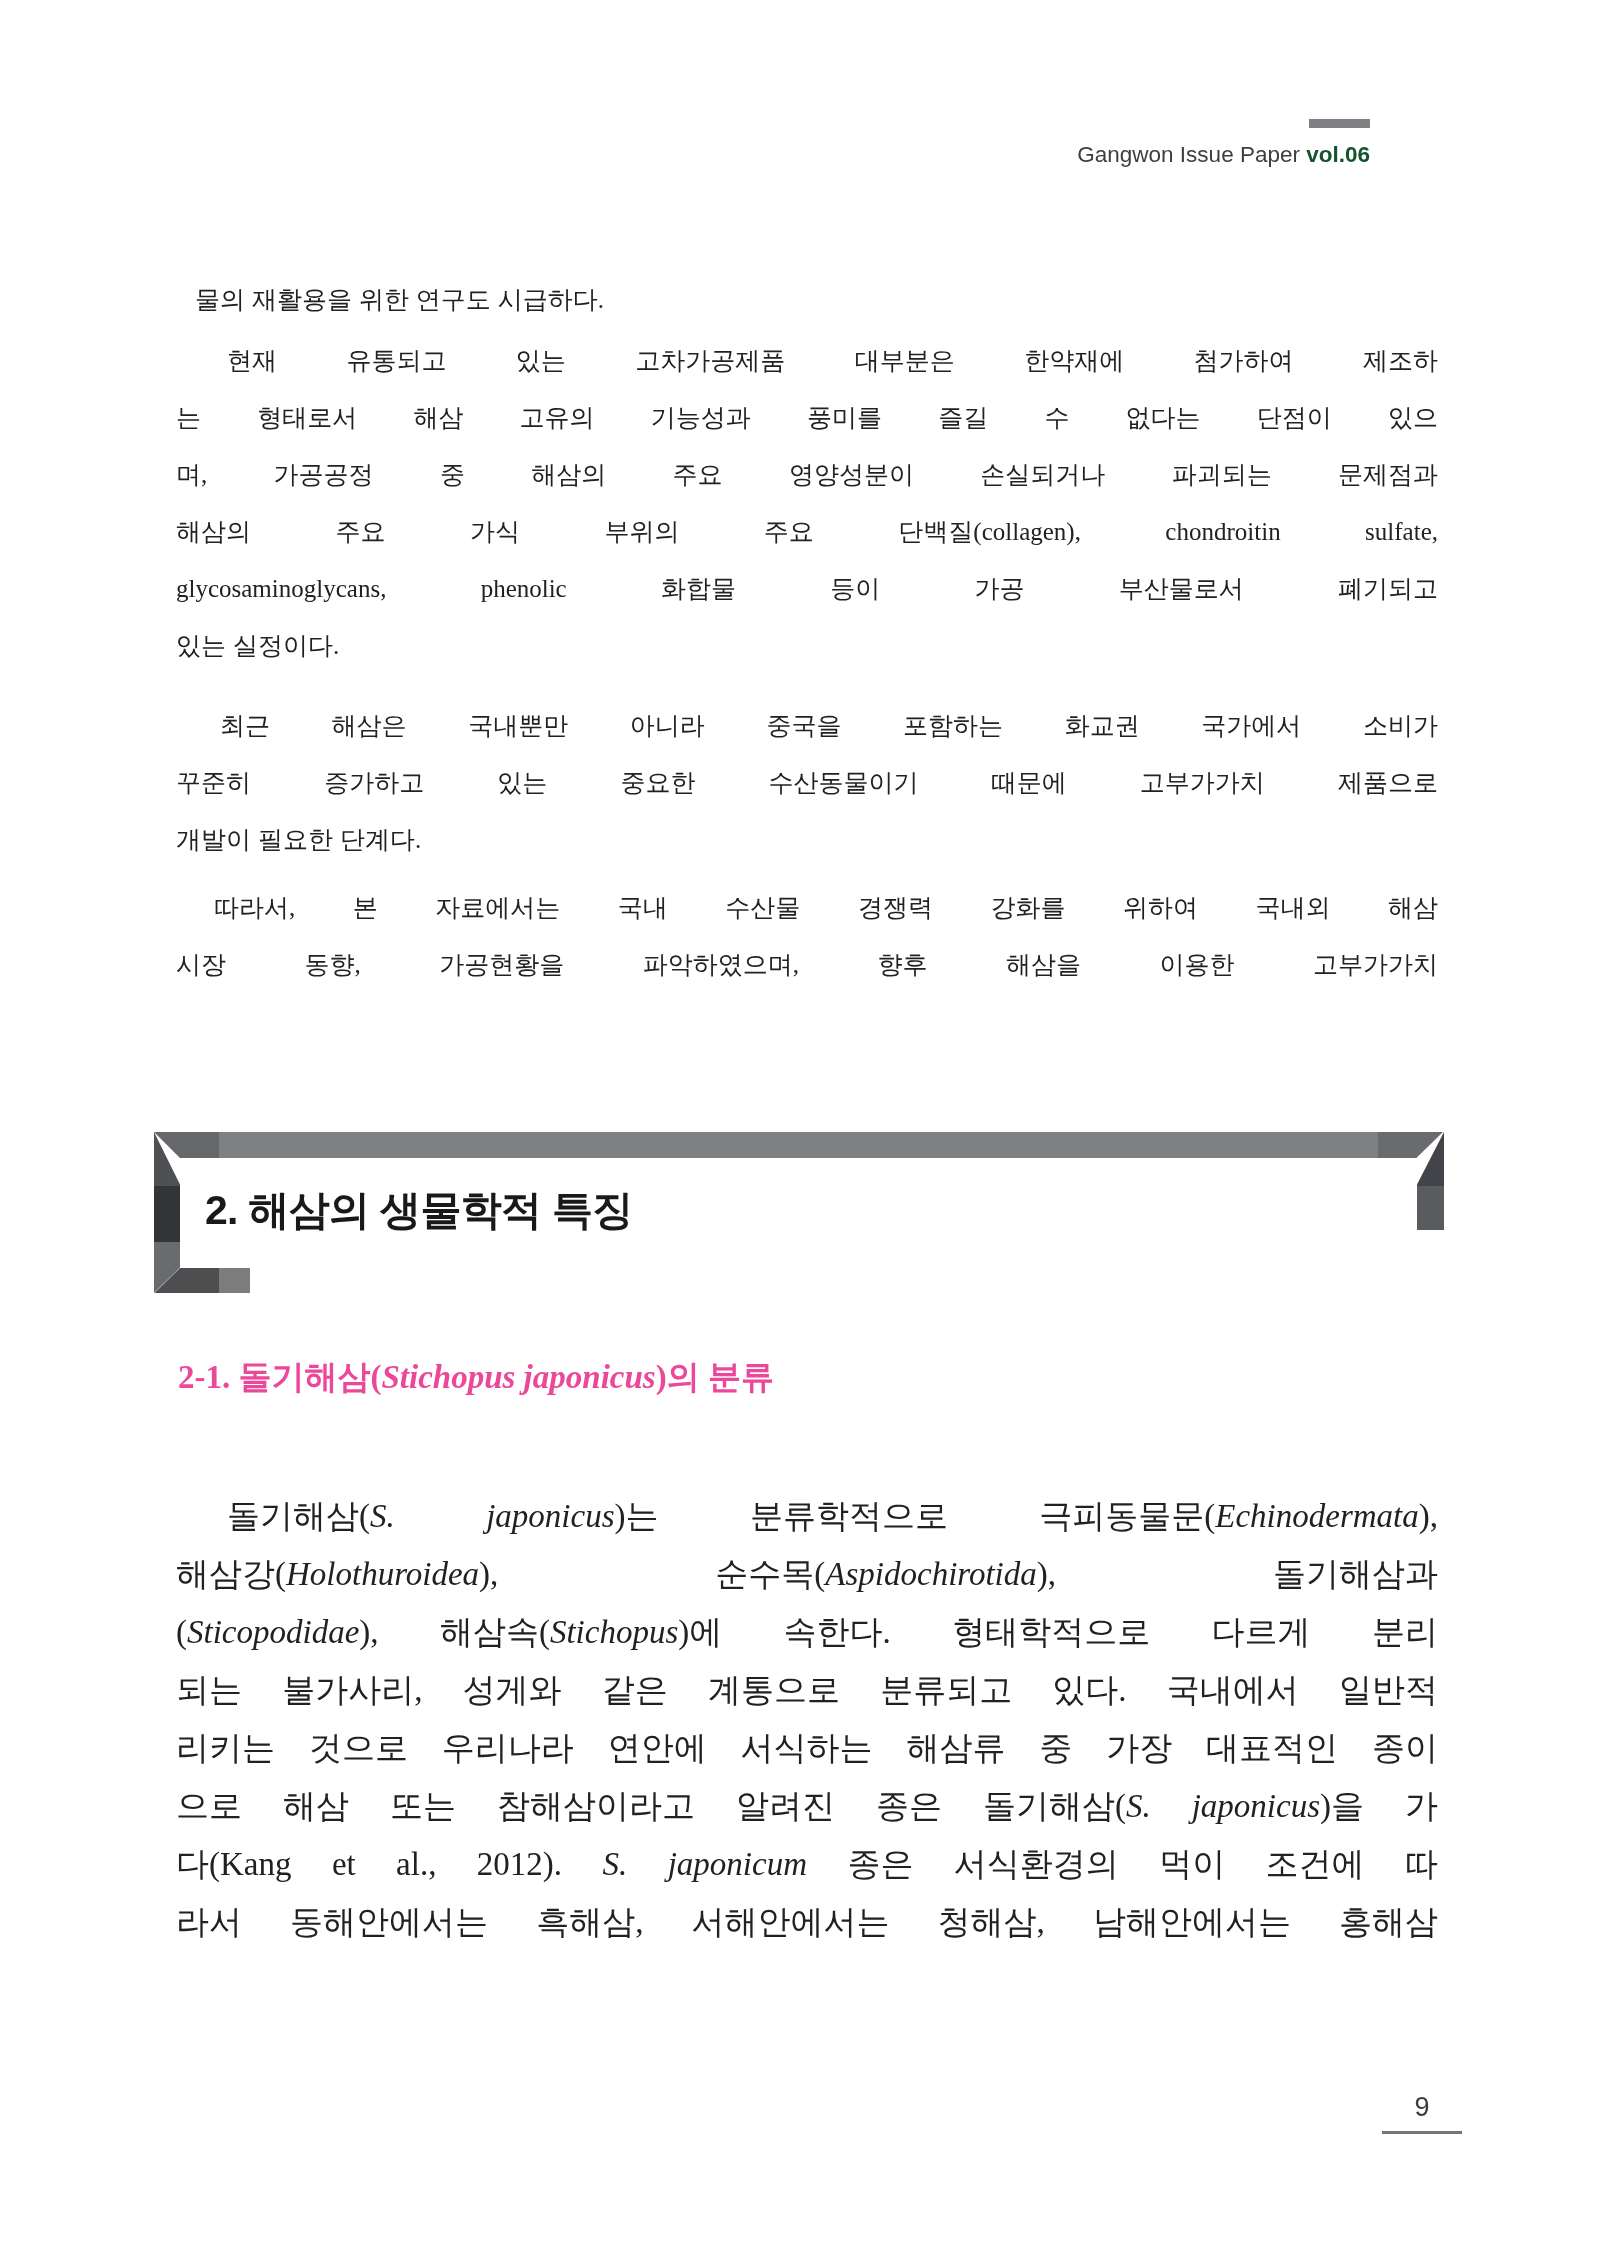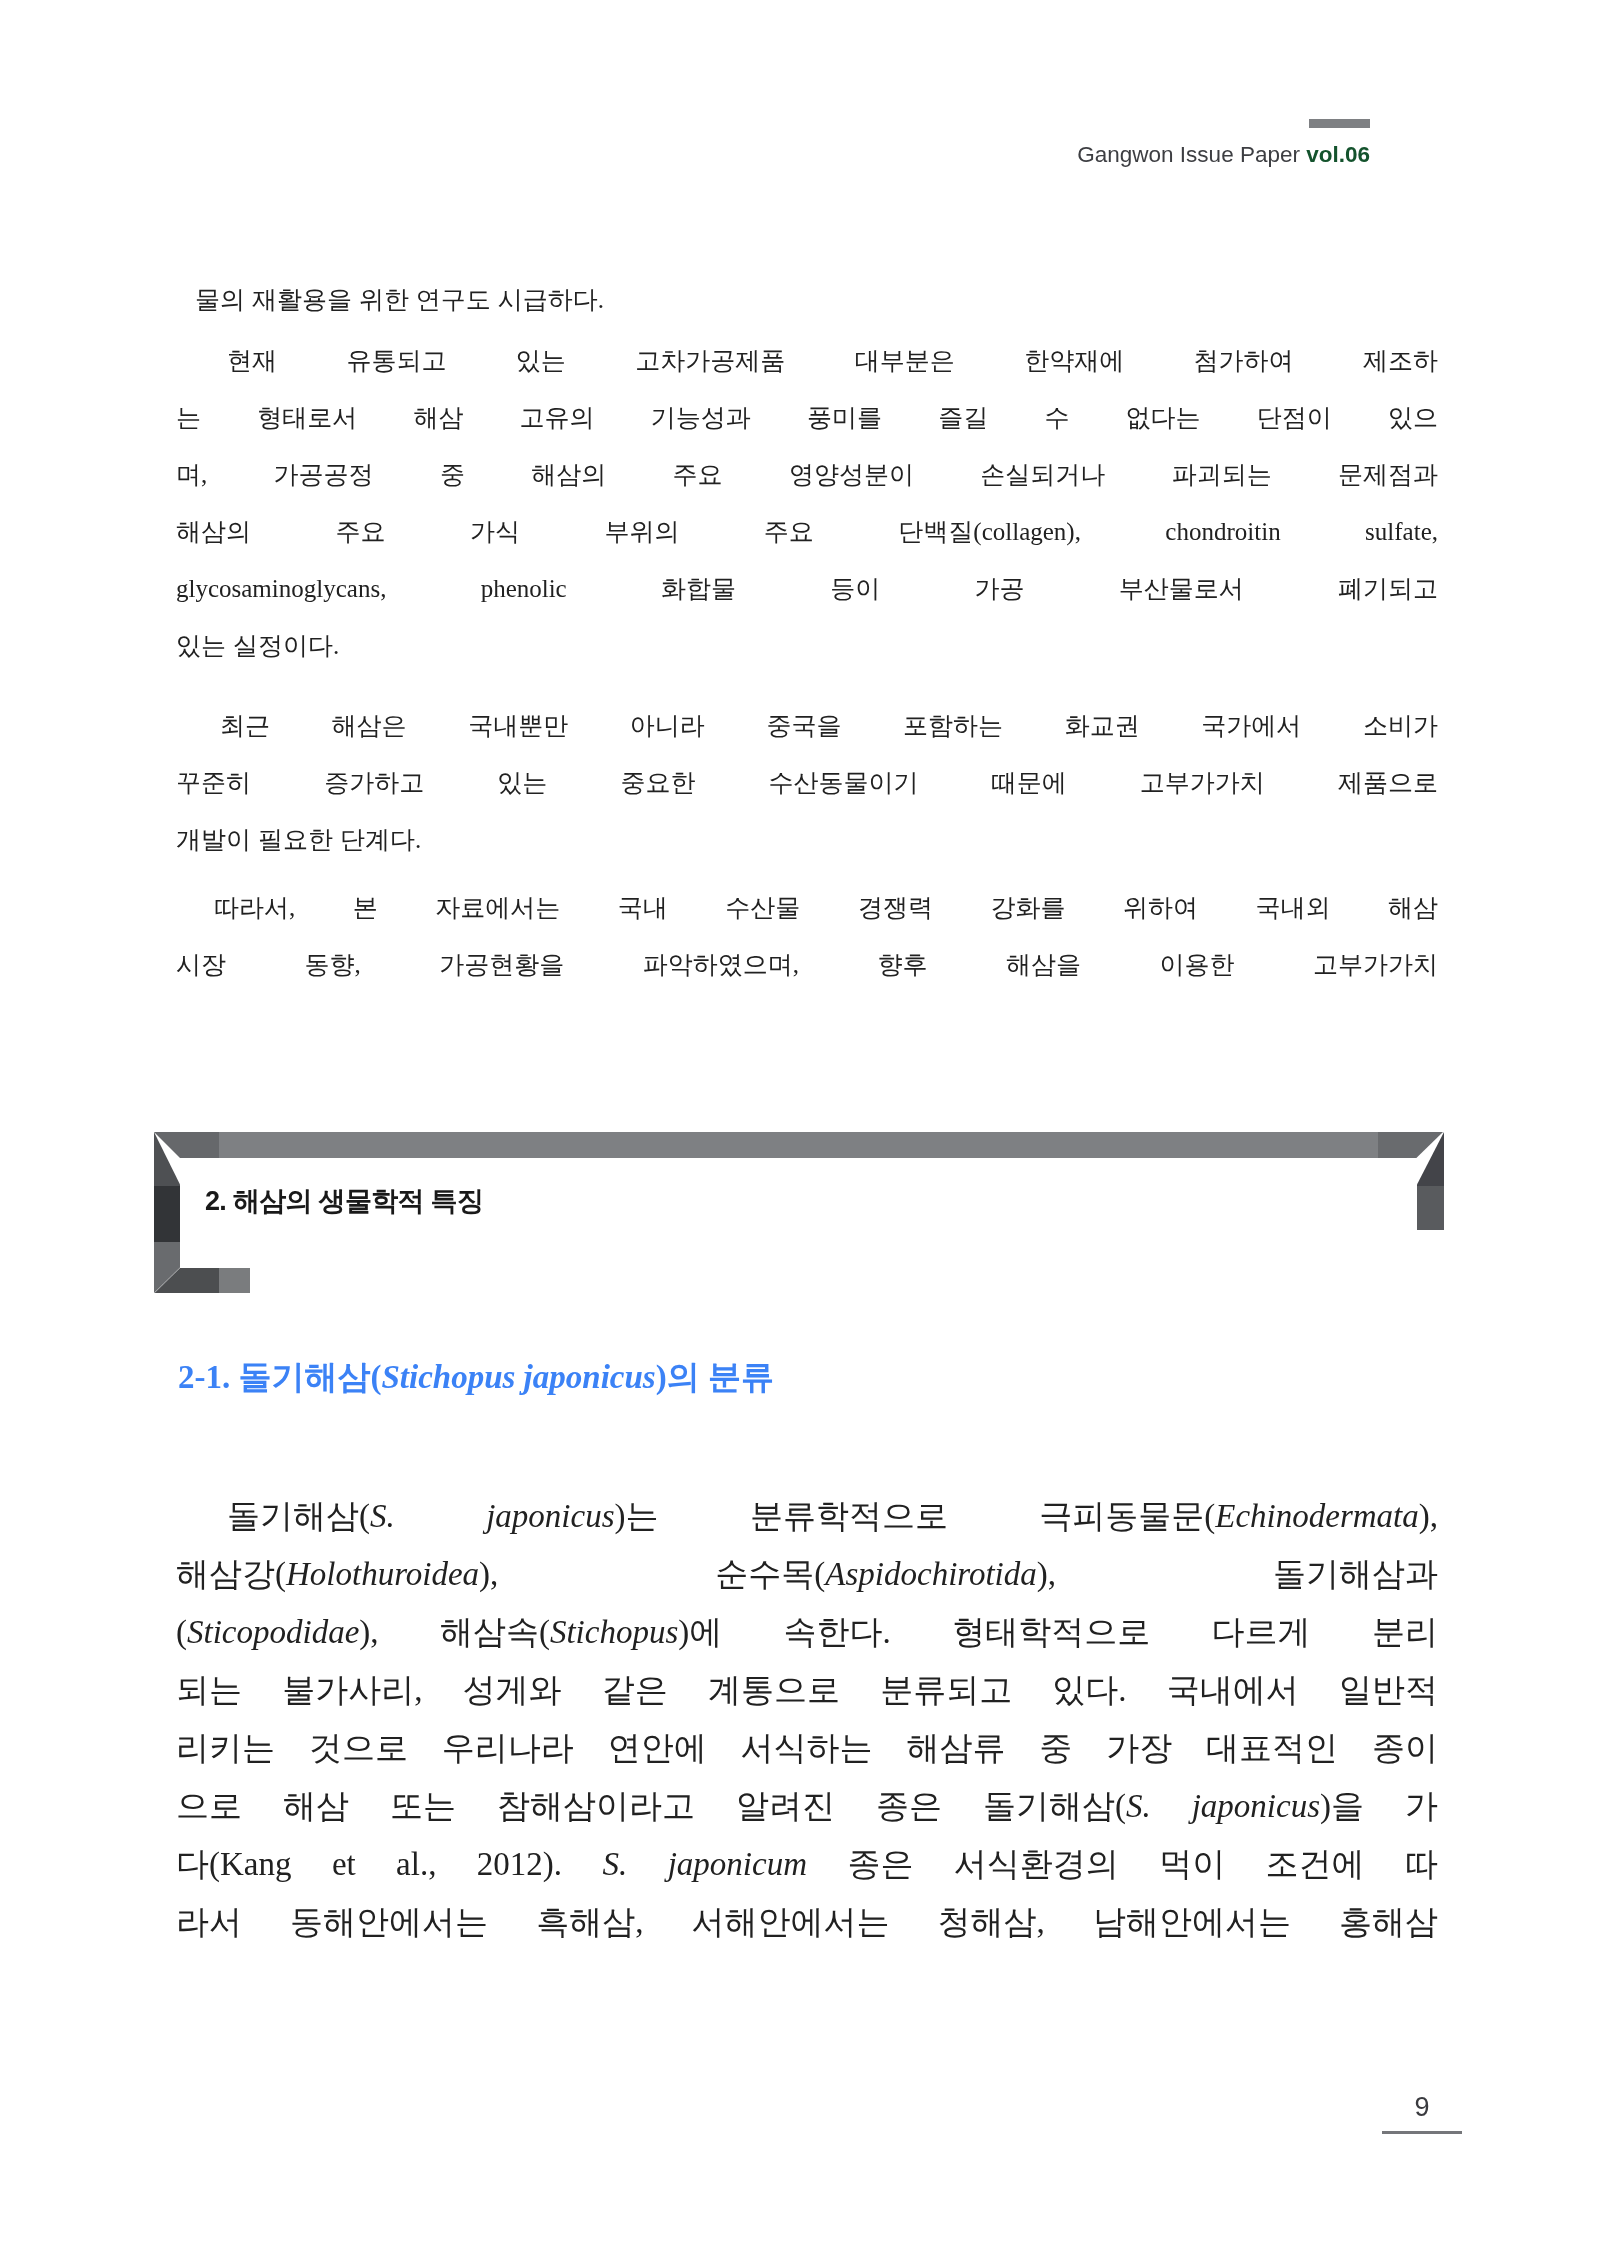--- a/index.html
+++ b/index.html
@@ -45,26 +45,26 @@
             clip-path:polygon(0 0,100% 0,100% 50%,0 100%);}
   .bp-bl   {left:0;top:136px;width:65px;height:25.4px;background:#4c4e50;
             clip-path:polygon(40% 0,100% 0,100% 100%,0 100%);}
   .bp-bl2  {left:65px;top:136px;width:31px;height:25.4px;background:#7a7c7e;}
   .bp-r1   {left:1263px;top:0;width:27px;height:54px;background:#434449;
             clip-path:polygon(100% 0,100% 100%,0 100%,0 97%);}
   .bp-r2   {left:1263px;top:54px;width:27px;height:44px;background:#595b5e;}
   .banner-title{
     position:absolute;left:51px;top:51px;width:1160px;
     font-family:"Liberation Sans","DejaVu Sans",sans-serif;
-    font-size:27px;font-weight:700;color:#191919;letter-spacing:-0.7px;white-space:nowrap;
+    font-size:41px;font-weight:700;color:#191919;letter-spacing:-0.7px;white-space:nowrap;
   }
   
   .sub-heading{
     position:absolute;left:178px;top:1355px;width:1262px;
-    font-size:33px;line-height:45px;font-weight:700;color:#3b82f6;white-space:nowrap;
+    font-size:33px;line-height:45px;font-weight:700;color:#ec4899;white-space:nowrap;
   }
   
   .pageno{
     position:absolute;left:1382px;top:2092px;width:80px;text-align:center;
     font-family:"Liberation Sans","DejaVu Sans",sans-serif;
     font-size:27px;font-weight:400;color:#3a3b3f;
   }
   .pageno-rule{position:absolute;left:1382px;top:2131px;width:80px;height:2.9px;background:#75767a;}
 </style>
 </head>

